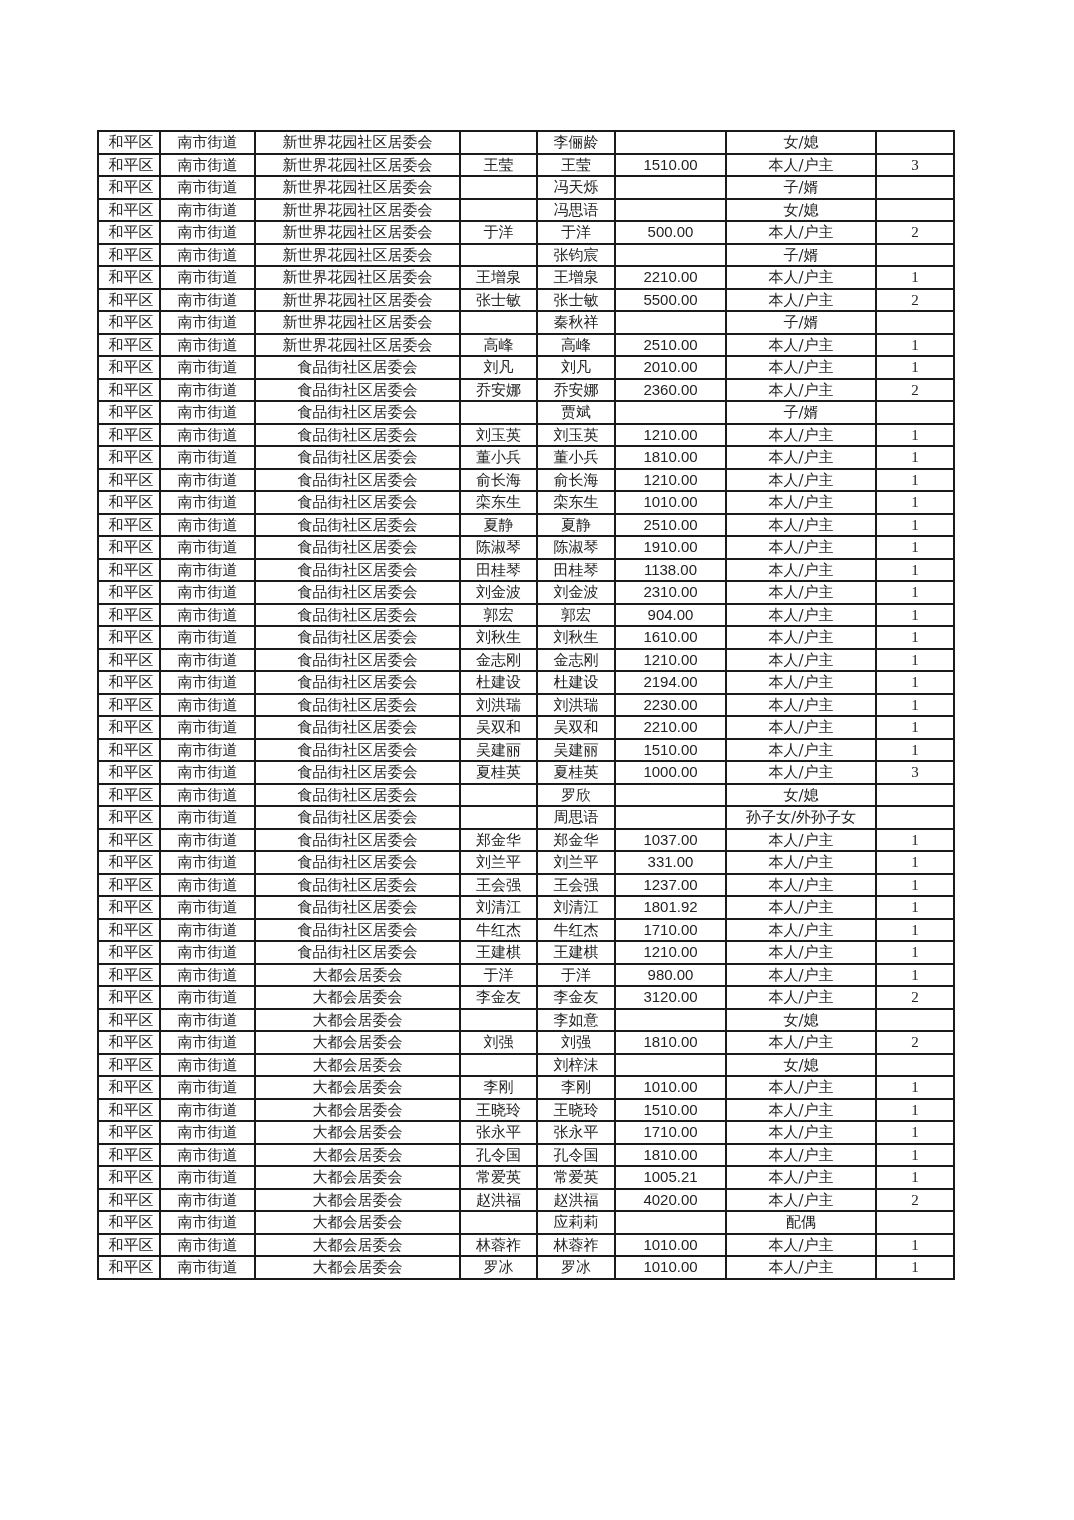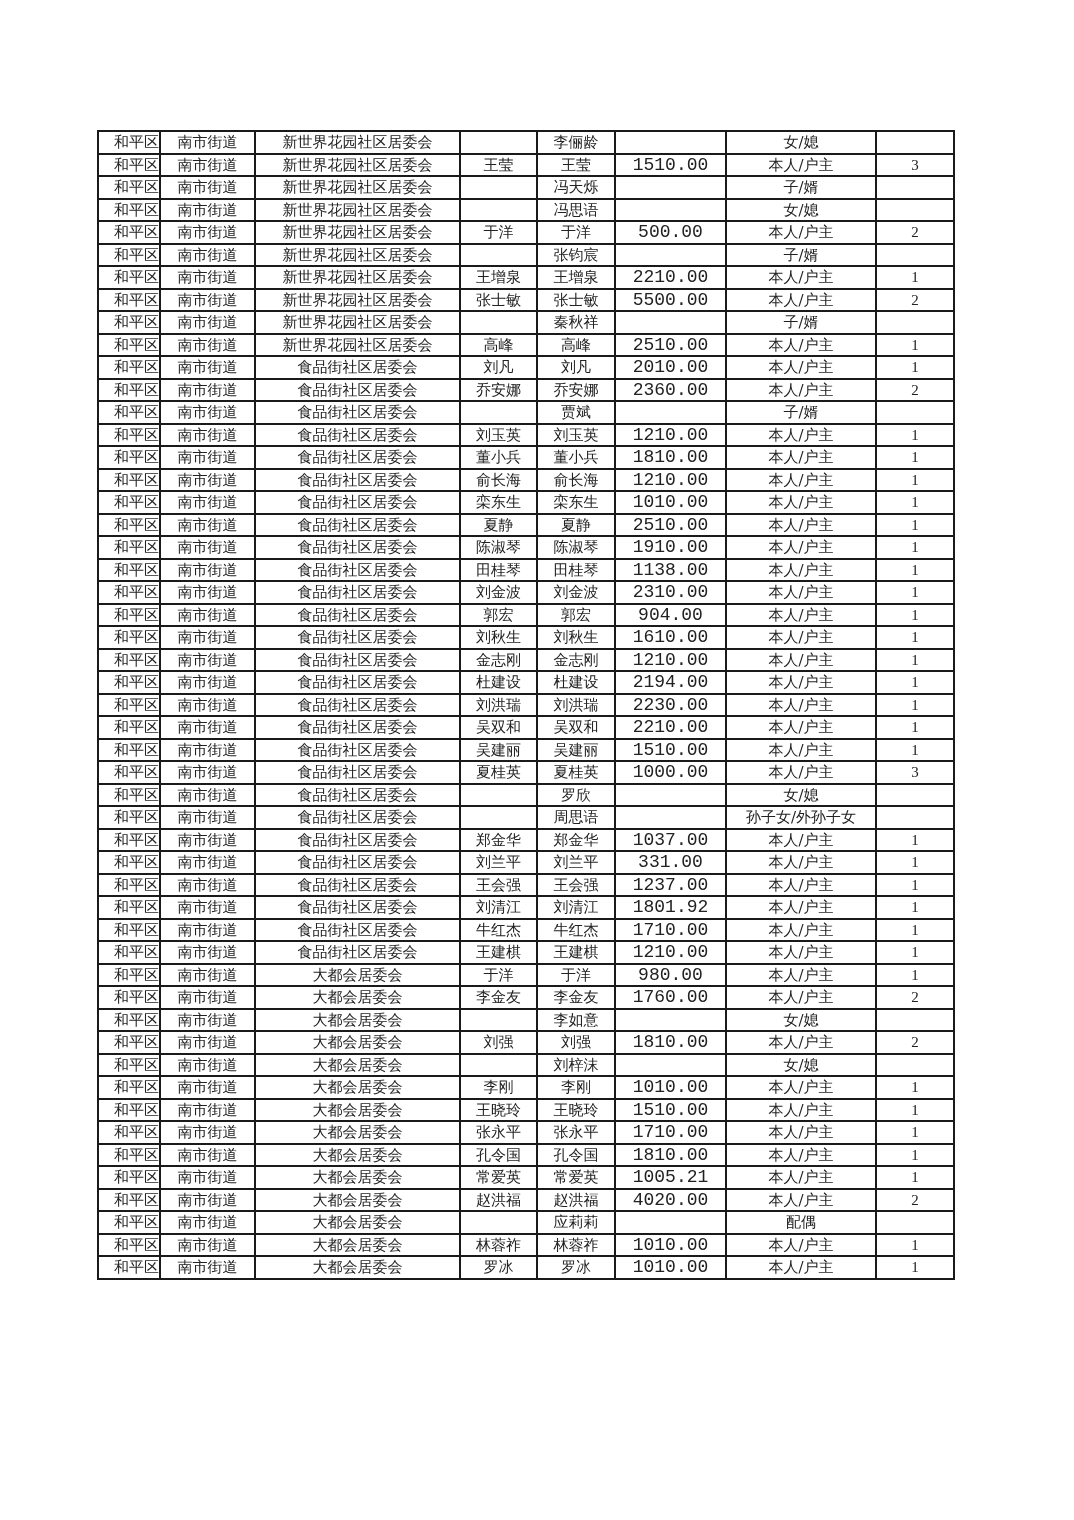--- a/index.html
+++ b/index.html
@@ -17,22 +17,22 @@
   .sheet td {
     border: 2px solid #1a1a1a;
     height: 20.5px;
     padding: 0;
     text-align: center;
     vertical-align: middle;
     white-space: nowrap;
     overflow: hidden;
     line-height: 20px;
   }
-  .sheet td.c-district { text-align: right; padding-left: 4px; }
-  .sheet td.c-income { font-family: Liberation Mono, monospace; font-size: 18px; }
+  .sheet td.c-district { text-align: center; padding-left: 4px; }
+  .sheet td.c-income { font-family: Liberation Sans, sans-serif; font-size: 15px; }
   .sheet td.c-count { font-family: "Liberation Serif", serif; font-size: 15px; }
   col.w-district { width: 62px; }
   col.w-street { width: 95px; }
   col.w-committee { width: 205px; }
   col.w-applicant { width: 77px; }
   col.w-member { width: 78px; }
   col.w-income { width: 111px; }
   col.w-relation { width: 150px; }
   col.w-count { width: 78px; }
 </style>
@@ -430,21 +430,21 @@
         <td class="c-income">980.00</td>
         <td class="c-relation">本人/户主</td>
         <td class="c-count">1</td>
       </tr>
       <tr>
         <td class="c-district">和平区</td>
         <td class="c-street">南市街道</td>
         <td class="c-committee">大都会居委会</td>
         <td class="c-applicant">李金友</td>
         <td class="c-member">李金友</td>
-        <td class="c-income">1760.00</td>
+        <td class="c-income">3120.00</td>
         <td class="c-relation">本人/户主</td>
         <td class="c-count">2</td>
       </tr>
       <tr>
         <td class="c-district">和平区</td>
         <td class="c-street">南市街道</td>
         <td class="c-committee">大都会居委会</td>
         <td class="c-applicant"></td>
         <td class="c-member">李如意</td>
         <td class="c-income"></td>

